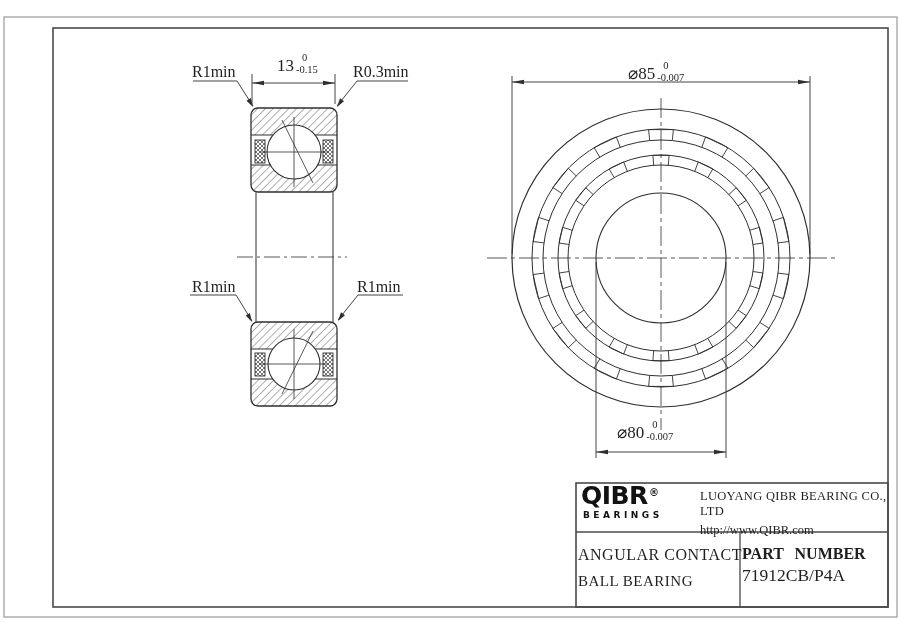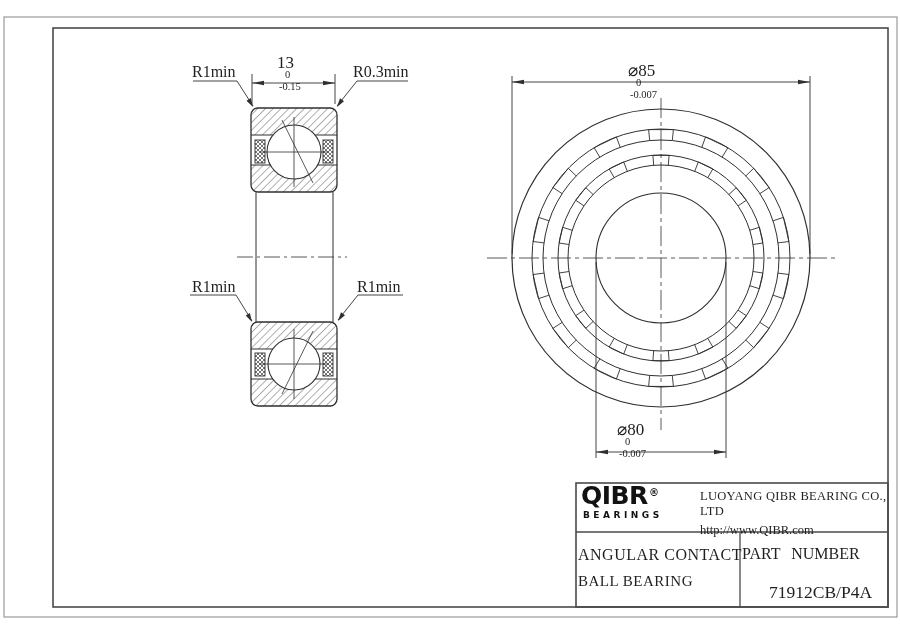--- a/index.html
+++ b/index.html
@@ -16,39 +16,39 @@
   g.fills{fill:var(--line);stroke:none;}
   g.pageb{stroke:var(--page-border);fill:none;}
   g.framel{stroke:var(--frame);fill:none;}
   .hatchrect{fill:url(#hatch);stroke:none;}
   .cageblk{fill:url(#xhatch);stroke:var(--line);stroke-width:0.9;}
   .ball{fill:#ffffff;stroke:var(--line);stroke-width:1.1;}
   #bandA line,#bandB line{stroke:var(--line);stroke-width:0.9;fill:none;}
 
   
   .lbl{position:absolute;font-size:16px;line-height:1;white-space:nowrap;}
-  .dim{position:absolute;display:flex;align-items:flex-start;white-space:nowrap;flex-direction:column;}
+  .dim{position:absolute;display:flex;align-items:center;white-space:nowrap;}
   .dim-main{font-size:17px;line-height:1;}
   .tol{display:inline-flex;flex-direction:column;margin-left:2px;margin-top:-2px;
        font-size:10.5px;line-height:1.15;}
   .tol-u{padding-left:6px;}
 
   .logo{position:absolute;color:var(--logo);font-family:"DejaVu Sans","Liberation Sans",sans-serif;}
   .logo-row{display:flex;align-items:center;}
   .logo-main{font-size:25px;font-weight:900;letter-spacing:-0.5px;line-height:0.95;}
   .logo-reg{font-size:10px;font-weight:700;margin-left:1px;position:relative;top:-3px;}
   .logo-sub{font-size:9px;font-weight:700;letter-spacing:3.5px;margin-top:2px;padding-left:2px;}
 
   .tb{position:absolute;text-align:left;}
   .tb-company-name{font-size:12.5px;letter-spacing:0.3px;}
   .tb-company-url{font-size:12.5px;margin-top:4px;}
   .tb-line1{font-size:16px;letter-spacing:0.5px;}
   .tb-line2{font-size:15px;letter-spacing:0.5px;margin-top:9px;}
-  .tb-part-label{font-size:16px;word-spacing:7px;}
-  .tb-part-value{font-size:17.5px;margin-top:19px;padding-left:27px;}
+  .tb-part-label{font-size:16px;word-spacing:7px;font-weight:bold;}
+  .tb-part-value{font-size:17.5px;margin-top:2px;}
 </style>
 </head>
 <body>
 
 <div class="page">
 
   <svg width="900" height="636" viewBox="0 0 900 636">
     <defs>
       <pattern id="hatch" patternUnits="userSpaceOnUse" width="5.5" height="5.5" patternTransform="rotate(45)">
         <line x1="0" y1="0" x2="0" y2="5.5" stroke="#3a3a3a" stroke-width="0.8"></line>

